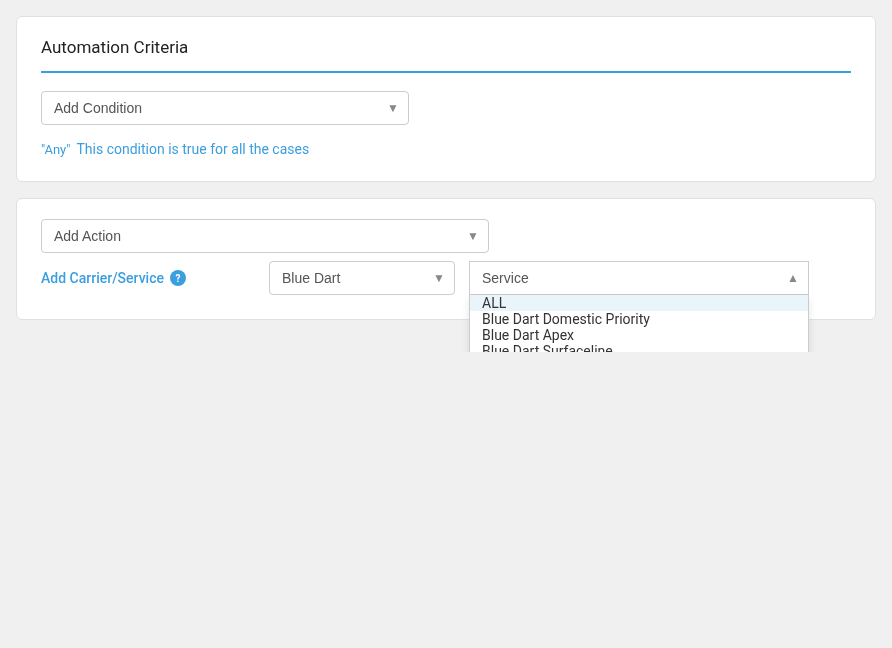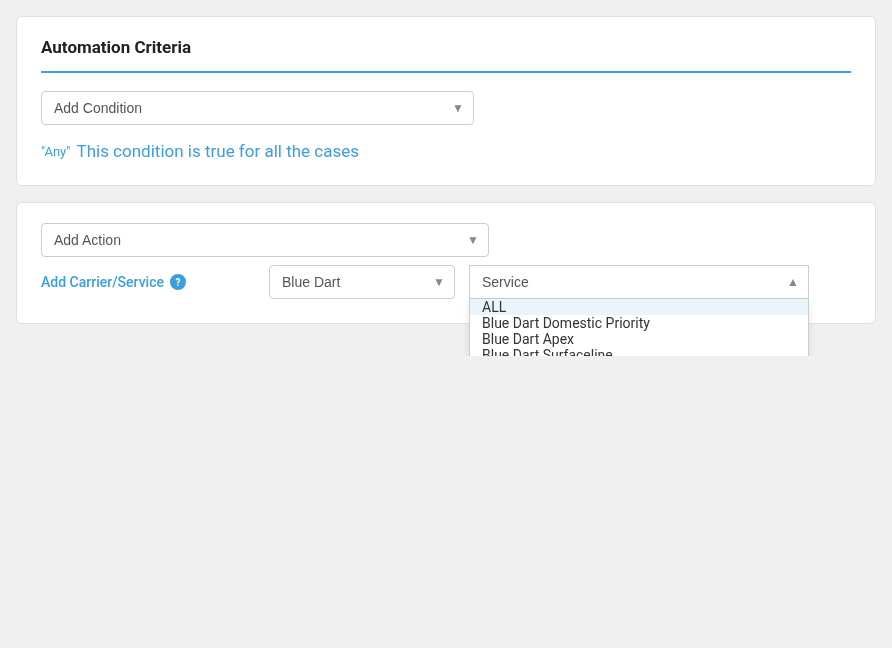--- a/index.html
+++ b/index.html
@@ -12,21 +12,21 @@
     }
     .card {
       background: #fff;
       border-radius: 6px;
       border: 1px solid #e0e0e0;
       margin-bottom: 16px;
       padding: 20px 24px 24px;
     }
     .card-title {
       font-size: 17px;
-      font-weight: 700;
+      font-weight: 400;
       color: #222;
       padding-bottom: 14px;
       border-bottom: 2px solid #3b9ede;
       margin-bottom: 18px;
     }
     .select-wrapper {
       position: relative;
       display: inline-block;
     }
     .select-box {
@@ -45,36 +45,36 @@
     .select-arrow {
       position: absolute;
       right: 10px;
       top: 50%;
       transform: translateY(-50%);
       pointer-events: none;
       color: #888;
       font-size: 12px;
     }
     .add-condition-wrapper {
-      width: 433px;
+      width: 368px;
     }
     .condition-info {
       margin-top: 16px;
       display: flex;
       align-items: center;
       gap: 6px;
     }
     .any-label {
       color: #3b9ede;
       font-size: 13px;
       cursor: pointer;
     }
     .condition-text {
       color: #3b9ede;
-      font-size: 17px;
+      font-size: 14px;
     }
     .add-action-wrapper {
       width: 448px;
     }
     .form-row {
       display: flex;
       align-items: flex-start;
       margin-top: 8px;
       gap: 14px;
     }

